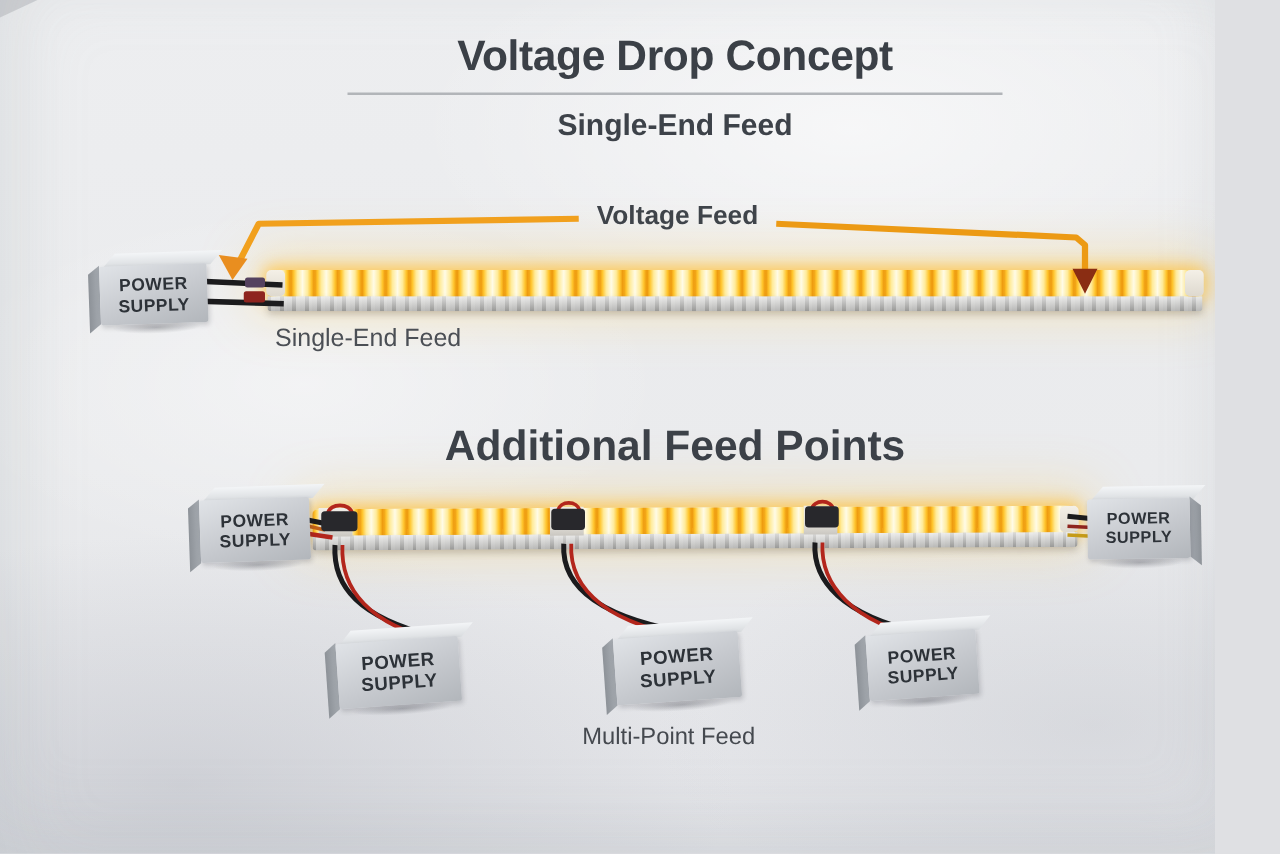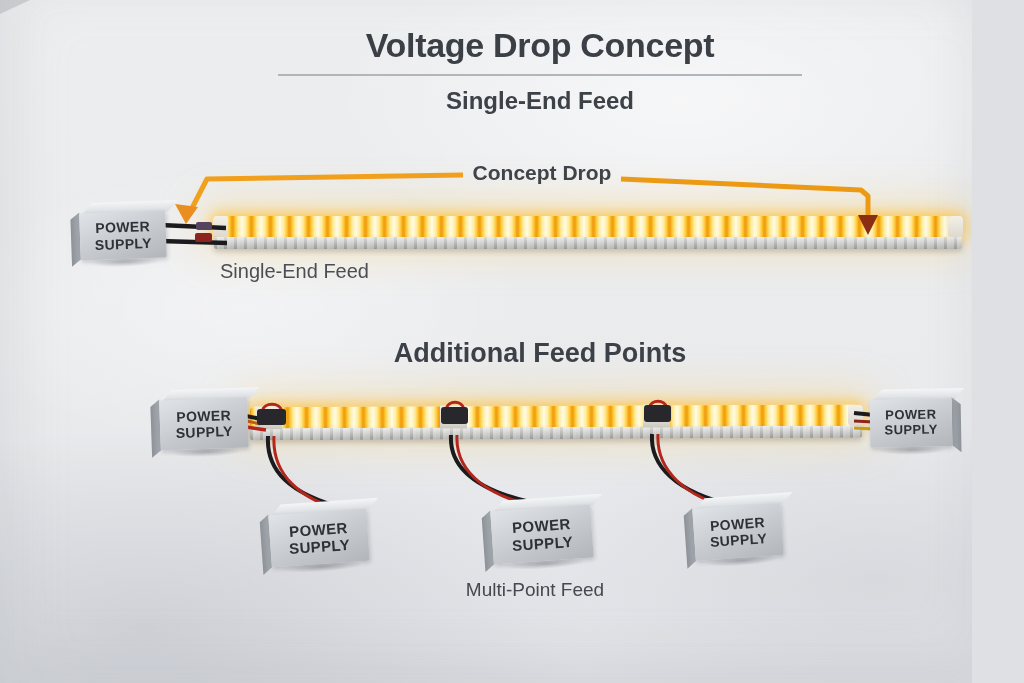--- a/index.html
+++ b/index.html
@@ -16,21 +16,21 @@
   .corner-shade{position:absolute;left:0;top:0;width:0;height:0;
     border-left:30px solid rgba(128,132,140,.5);border-bottom:14px solid transparent;opacity:.55;}
 
   
   .header{position:absolute;left:56px;top:26px;width:968px;text-align:center;}
   .page-title{font-size:34px;font-weight:bold;color:#3b4047;letter-spacing:-.3px;}
   .title-divider{width:524px;height:2px;background:#b2b5b9;margin:9px auto 0;}
   .sub-heading{font-size:24px;font-weight:bold;color:#3d4249;margin-top:11px;}
 
   .section2-heading{position:absolute;left:56px;top:338px;width:968px;text-align:center;
-    font-size:27px;font-weight:bold;color:#3c4148;}
+    font-size:34px;font-weight:bold;color:#3c4148;}
   .caption1{position:absolute;left:220px;top:260px;font-size:20px;color:#4b4f55;}
   .caption2{position:absolute;left:56px;top:579px;width:958px;text-align:center;font-size:19px;color:#45494f;}
   .callout-label{position:absolute;left:462px;top:161px;width:160px;text-align:center;
     font-size:21px;font-weight:600;color:#3f444a;}
 
   
   .led-strip{position:absolute;}
   .leds{position:relative;height:22px;border-radius:4px;
     background:repeating-linear-gradient(90deg,
       #ee9c10 0px,#ffc52e 2px,#ffeb9a 5px,#fffbe6 9px,#ffeb9a 13px,#ffc52e 16px,#ee9c10 18px,#f2a416 19px);
@@ -168,17 +168,17 @@
     <div class="psu-front" style="width:100px;height:53px;font-size:15px;">POWER SUPPLY</div>
   </div>
 
   <div class="psu" style="left:694px;top:506px;transform:rotate(-4deg);">
     <div class="psu-shadow"></div>
     <div class="psu-side-left"></div>
     <div class="psu-top"></div>
     <div class="psu-front" style="width:88px;height:52px;font-size:14px;">POWER SUPPLY</div>
   </div>
 
-  <div class="callout-label">Concept Drop</div>
+  <div class="callout-label">Voltage Feed</div>
   <div class="caption1">Single-End Feed</div>
   <div class="section2-heading">Additional Feed Points</div>
   <div class="caption2">Multi-Point Feed</div>
 </div>
 
 </body></html>

